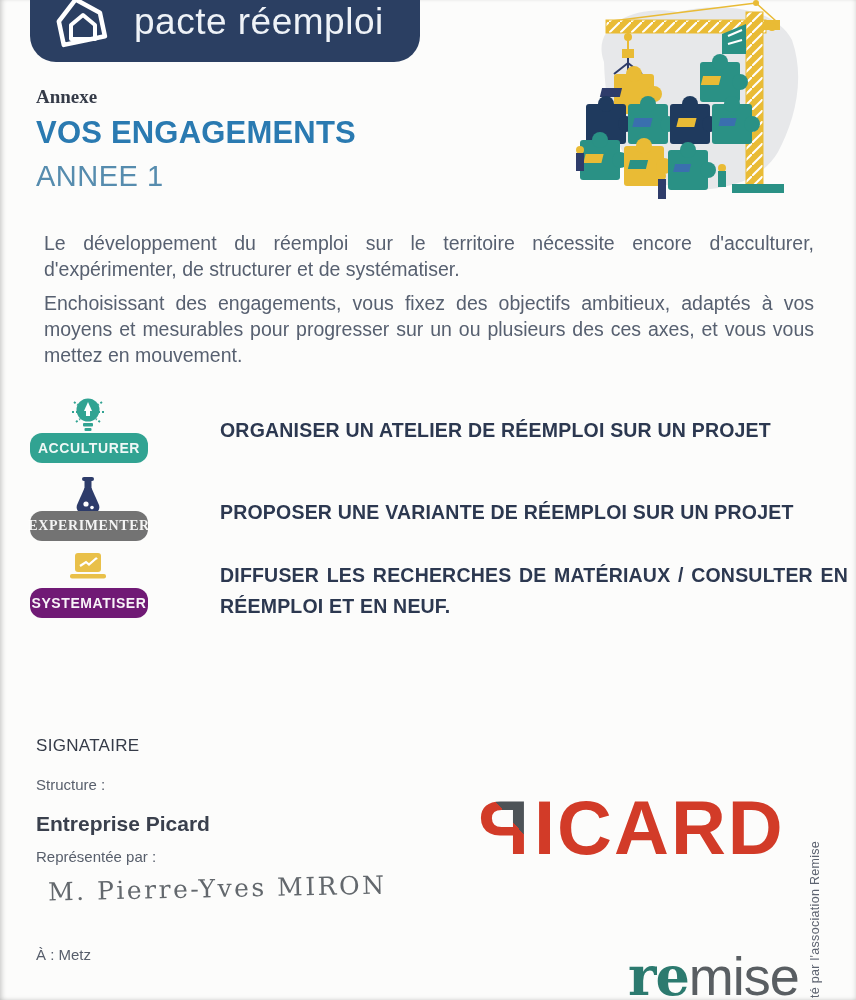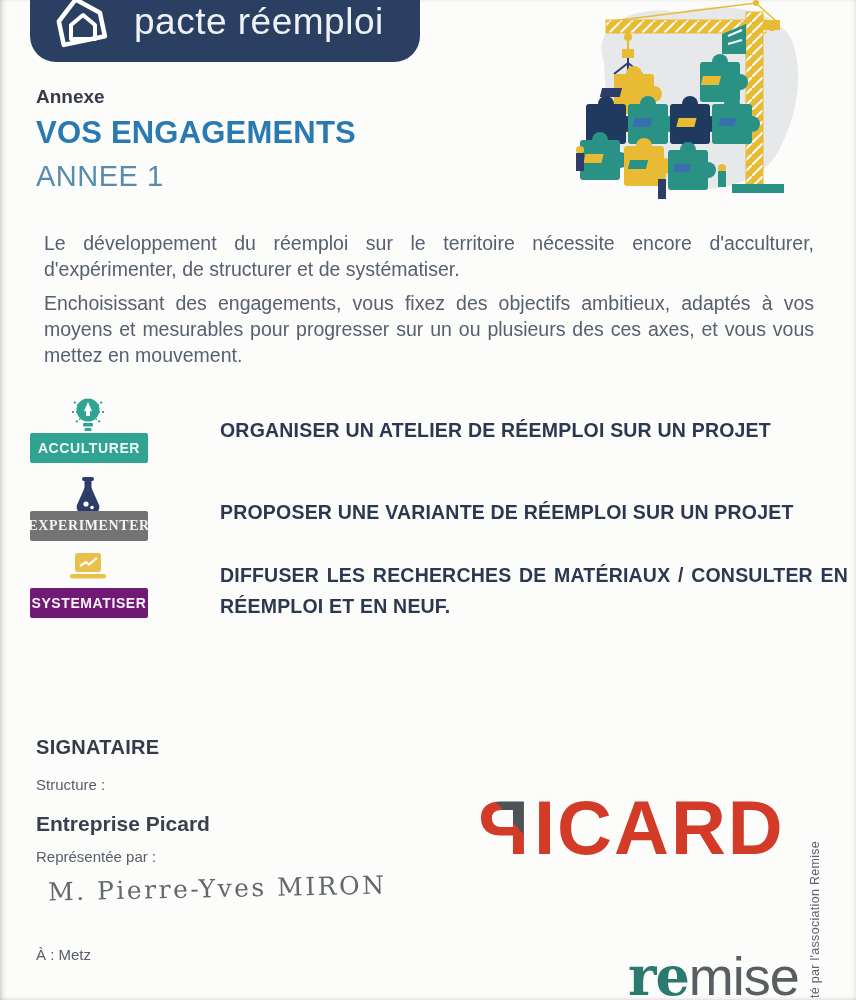--- a/index.html
+++ b/index.html
@@ -13,44 +13,44 @@
   .logo-band{
     position:absolute;left:30px;top:-26px;width:390px;height:88px;
     background:#2b3f62;border-radius:26px;
     display:flex;align-items:flex-end;justify-content:flex-start;
   }
   .logo-inner{display:flex;align-items:center;gap:18px;padding:0 0 10px 22px;}
   .logo-band .logo-text{
     color:#eef2f7;font-size:37px;font-weight:400;letter-spacing:.5px;
   }
   
-  .annexe{position:absolute;left:36px;top:86px;font-size:19px;font-weight:bold;color:#353b48;}
+  .annexe{position:absolute;left:36px;top:86px;font-size:19px;font-weight:bold;color:#353b48;font-family:Liberation Serif, serif;}
   .title{position:absolute;left:36px;top:115px;font-size:31px;font-weight:800;color:#2a7ab1;letter-spacing:.2px;}
   .year{position:absolute;left:36px;top:160px;font-size:29px;font-weight:400;color:#568cae;letter-spacing:.5px;}
   
   .intro{position:absolute;left:36px;top:222px;width:786px;color:#576070;
     font-size:19.5px;line-height:26px;text-align:justify;}
   .intro p{margin:8px;}
   
   .axis-icon{position:absolute;left:64px;width:48px;height:40px;}
   .badge{
-    position:absolute;left:30px;width:118px;height:30px;border-radius:2px;
+    position:absolute;left:30px;width:118px;height:30px;border-radius:12px;
     display:flex;align-items:center;justify-content:center;
     color:rgba(255,255,255,.92);font-size:14px;font-weight:bold;letter-spacing:.6px;
   }
   .badge.teal{background:#31a392;}
   .badge.navy{background:#737373;font-family:Liberation Serif, serif;}
   .badge.yellow{background:#701a75;color:rgba(255,255,255,.95);}
   .eng{
     position:absolute;left:195px;width:628px;color:#2c3850;
     font-size:19.5px;font-weight:bold;letter-spacing:.2px;line-height:31px;margin-left:25px;
   }
   .eng.justify{text-align:justify;}
   
-  .sig-heading{position:absolute;left:36px;top:736px;font-size:20px;font-weight:bold;color:#353b48;letter-spacing:.3px;}
+  .sig-heading{position:absolute;left:36px;top:736px;font-size:17px;font-weight:normal;color:#353b48;letter-spacing:.3px;}
   .sig-label{position:absolute;left:36px;font-size:15px;color:#575e6b;}
   .sig-strong{position:absolute;left:36px;font-size:21px;font-weight:bold;color:#3a404d;}
   .handwriting{
     position:absolute;left:48px;top:874px;font-size:25px;color:#63686d;
     font-family:"DejaVu Serif",serif;letter-spacing:2.5px;transform:rotate(-1.2deg);white-space:nowrap;
   }
   
   .picard{position:absolute;left:476px;top:790px;}
   .remise{position:absolute;left:628px;top:944px;font-size:54px;white-space:nowrap;}
   .remise .re{font-family:"DejaVu Serif",serif;font-weight:bold;color:#2c7a6f;letter-spacing:-1px;}

